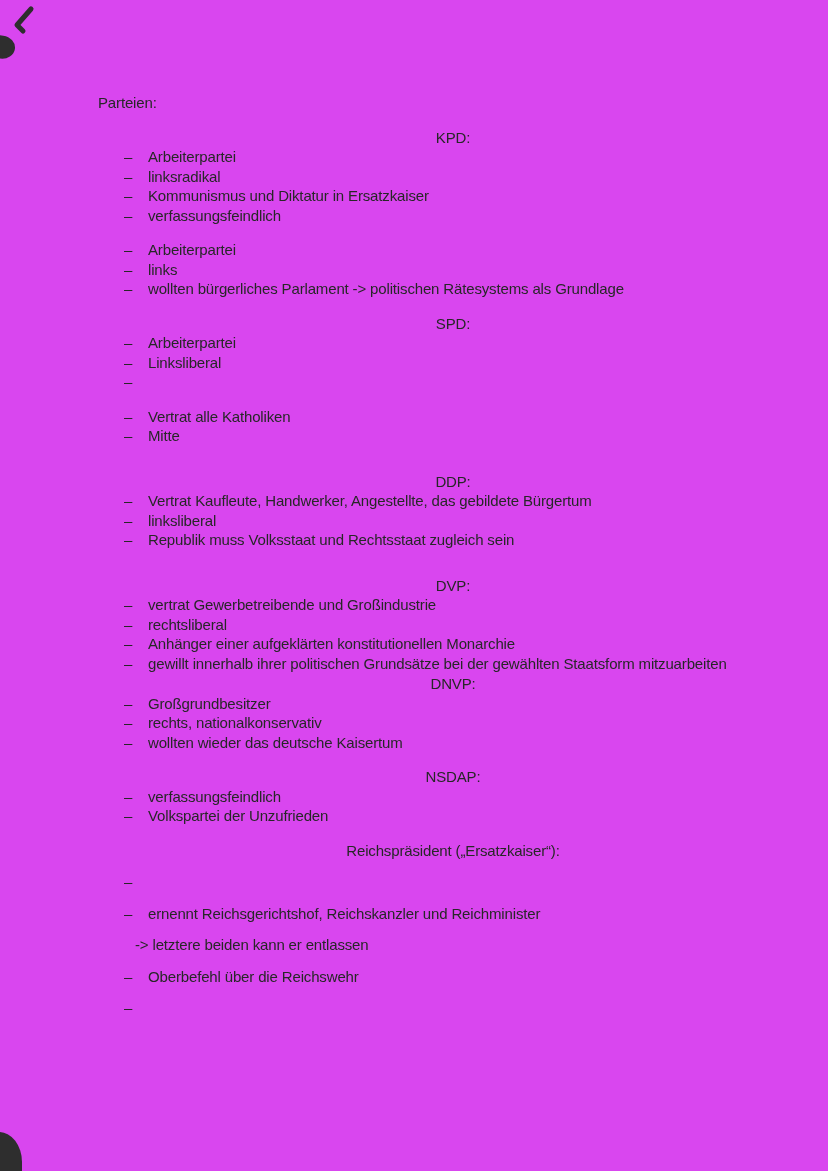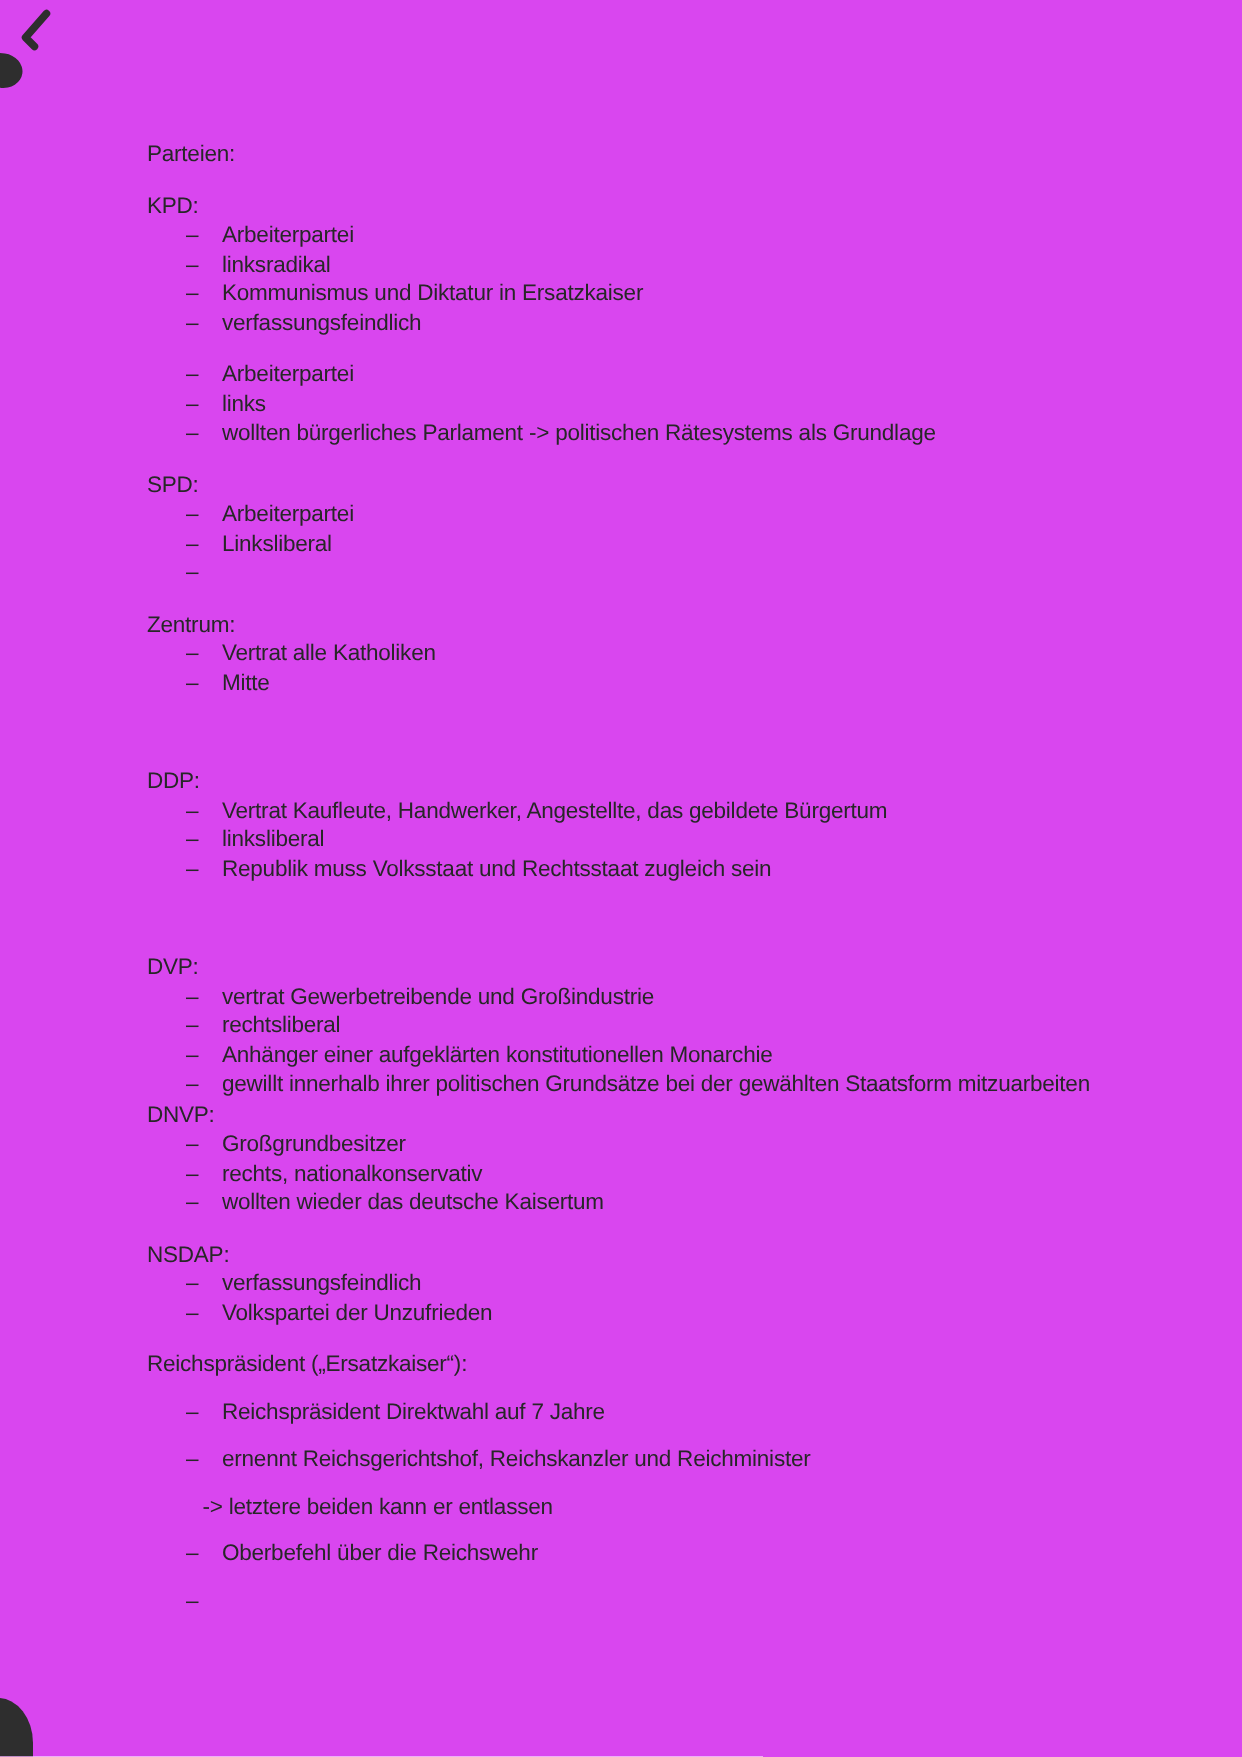--- a/index.html
+++ b/index.html
@@ -22,23 +22,23 @@
     top: 93px;
     width: 710px;
     font-size: 15px;
     line-height: 19.5px;
     letter-spacing: -0.15px;
   }
   .page-heading {
     margin: 0;
   }
   .party-section { margin-top: 15px; }
-  .party-section.gap-large { margin-top: 46px; }
+  .party-section.gap-large { margin-top: 26px; }
   .party-section.gap-none { margin-top: 1px; }
-  .section-title { margin: 0; }
+  .section-title { margin: 0; text-align: center; }
   .bullet-list {
     list-style: none;
     margin: 0;
     padding: 0;
   }
   .bullet-item {
     display: flex;
     margin-left: 26px;
   }
   .bullet-item.no-dash { margin-left: 37px; }
@@ -126,21 +126,20 @@
             <li class="bullet-item">
               <span class="dash">–</span>
               <span class="bullet-text">Linksliberal</span>
             </li>
             <li class="bullet-item">
               <span class="dash">–</span>
             </li>
           </ul>
         </section>
         <section class="party-section">
-          <p class="section-title">Zentrum:</p>
           <ul class="bullet-list">
             <li class="bullet-item">
               <span class="dash">–</span>
               <span class="bullet-text">Vertrat alle Katholiken</span>
             </li>
             <li class="bullet-item">
               <span class="dash">–</span>
               <span class="bullet-text">Mitte</span>
             </li>
           </ul>
@@ -211,21 +210,20 @@
               <span class="dash">–</span>
               <span class="bullet-text">Volkspartei der Unzufrieden</span>
             </li>
           </ul>
         </section>
         <section class="party-section president-section">
           <p class="section-title">Reichspräsident („Ersatzkaiser“):</p>
           <ul class="bullet-list">
             <li class="bullet-item">
               <span class="dash">–</span>
-              <span class="bullet-text">Reichspräsident Direktwahl auf 7 Jahre</span>
             </li>
             <li class="bullet-item">
               <span class="dash">–</span>
               <span class="bullet-text">ernennt Reichsgerichtshof, Reichskanzler und Reichminister</span>
             </li>
             <li class="bullet-item no-dash">
               <span class="bullet-text">-&gt; letztere beiden kann er entlassen</span>
             </li>
             <li class="bullet-item">
               <span class="dash">–</span>

